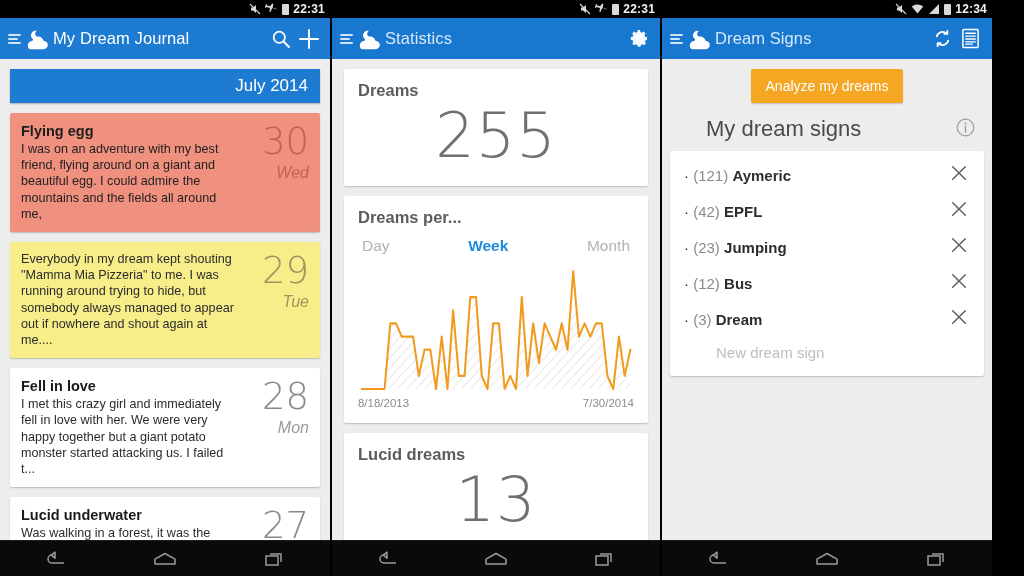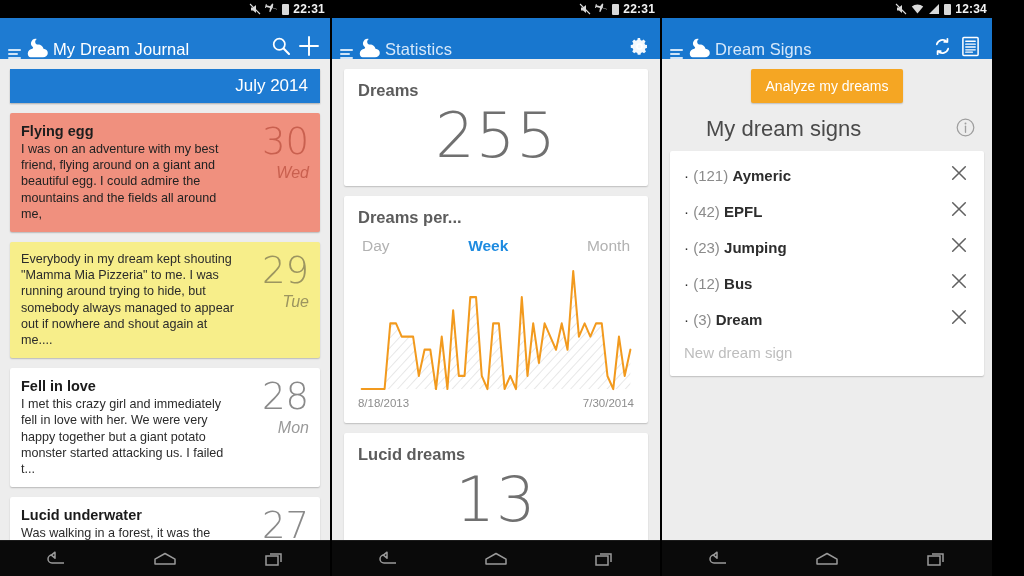--- a/index.html
+++ b/index.html
@@ -23,21 +23,21 @@
     padding-right:5px; gap:4px; flex:0 0 18px;
   }
   .statusbar .sicons{ display:flex; align-items:center; gap:4px; }
   .statusbar svg{ display:block; }
   .sbat{ width:7px; height:11px; background:#d9d9d9; border-radius:1px; }
   .sclock{ font-size:12px; letter-spacing:.2px; color:#f2f2f2; font-weight:bold; }
 
   
   .appbar{
     flex:0 0 41px; height:41px; background:#1E7BD2;
-    display:flex; align-items:flex-end; padding:0 8px; gap:2px; color:#fff;
+    display:flex; align-items:center; padding:0 8px; gap:2px; color:#fff;
     box-shadow:0 1px 2px rgba(0,0,0,.25);
   }
   .appbar.sub{ background:#1877CF; }
   .hamb{ width:13px; display:flex; flex-direction:column; gap:2px; cursor:pointer; }
   .hamb i{ display:block; height:2px; background:#cfe4f7; border-radius:1px; }
   .hamb i:nth-child(2){ width:80%; } .hamb i:nth-child(3){ width:100%; }
   .logo{ width:28px; height:24px; position:relative; flex:0 0 28px; }
   .apptitle{ font-size:16.5px; color:#ffffff; white-space:nowrap; letter-spacing:.1px; }
   .apptitle.dim{ color:#d6e8fa; }
   .spacer{ flex:1 1 auto; }
@@ -107,21 +107,21 @@
   .dscard{
     margin:0 8px; background:#fff; border-radius:2px;
     box-shadow:0 1px 1.5px rgba(0,0,0,.2); padding:6px 0 8px 0;
   }
   .dsrow{
     display:flex; align-items:center; justify-content:space-between;
     padding:7px 16px 7px 14px;
   }
   .dsrow .lbl{ font-size:15px; color:#2d2d2d; }
   .dsrow .lbl .cnt{ color:#8b8b8b; }
-  .dsnew{ padding:7px 16px 7px 14px; font-size:15px; color:#bdbdbd; }
+  .dsnew{ padding:7px 16px 7px 14px; font-size:15px; color:#bdbdbd;margin-left:32px; }
 
   
   .navbar{
     flex:0 0 36px; height:36px; background:#0a0a0a;
     display:flex; align-items:center; justify-content:space-around;
     border-top:1px solid #1c1c1c;
   }
   .navbtn{ cursor:pointer; display:flex; align-items:center; justify-content:center; width:46px; height:30px; }
   .divider{ width:2px; height:576px; background:#000; flex:0 0 2px; }
 </style>

